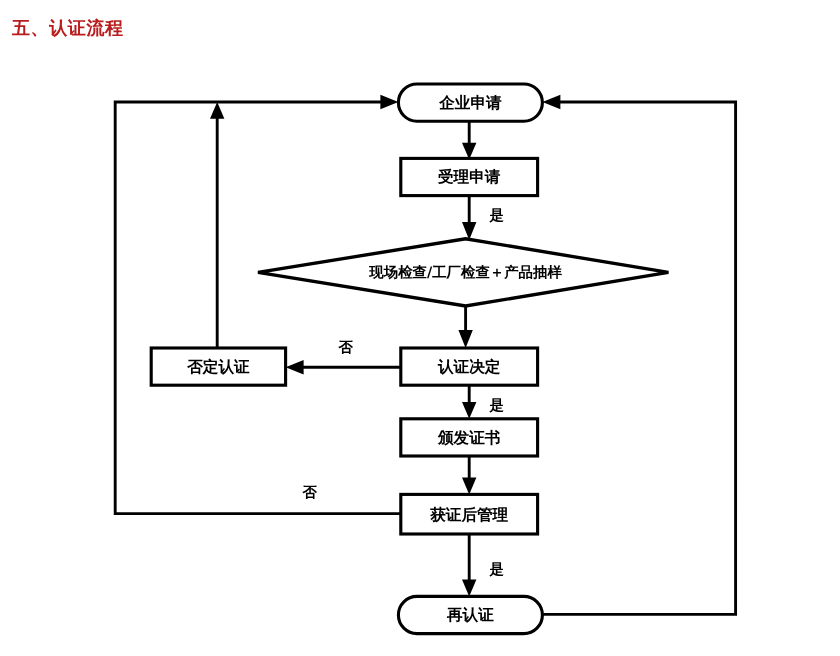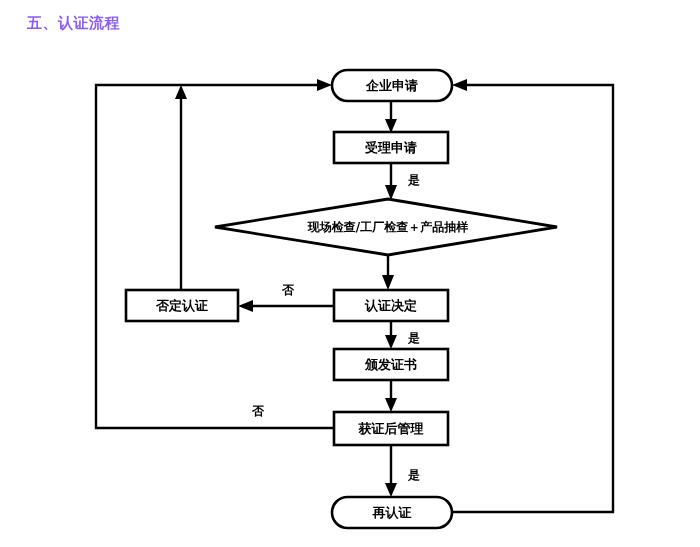--- a/index.html
+++ b/index.html
@@ -9,25 +9,25 @@
   }
   body {
     width: 700px;
     height: 547px;
     position: relative;
     font-family: "DejaVu Sans", "Liberation Sans", sans-serif;
     overflow: hidden;
   }
   #page-title {
     position: absolute;
-    left: 27px;
+    left: 10px;
     top: 14px;
     font-size: 15px;
     font-weight: bold;
-    color: #8b5cf6;
+    color: #b91c1c;
     letter-spacing: 0.5px;
     white-space: nowrap;
   }
   #flow-svg {
     position: absolute;
     left: 0;
     top: 0;
     width: 700px;
     height: 547px;
   }

